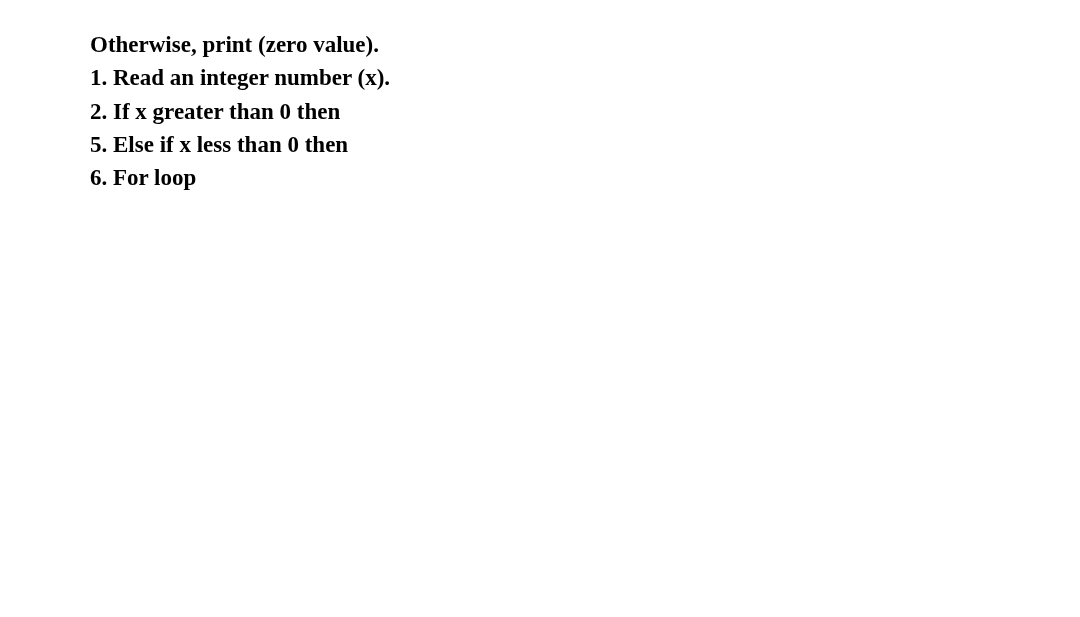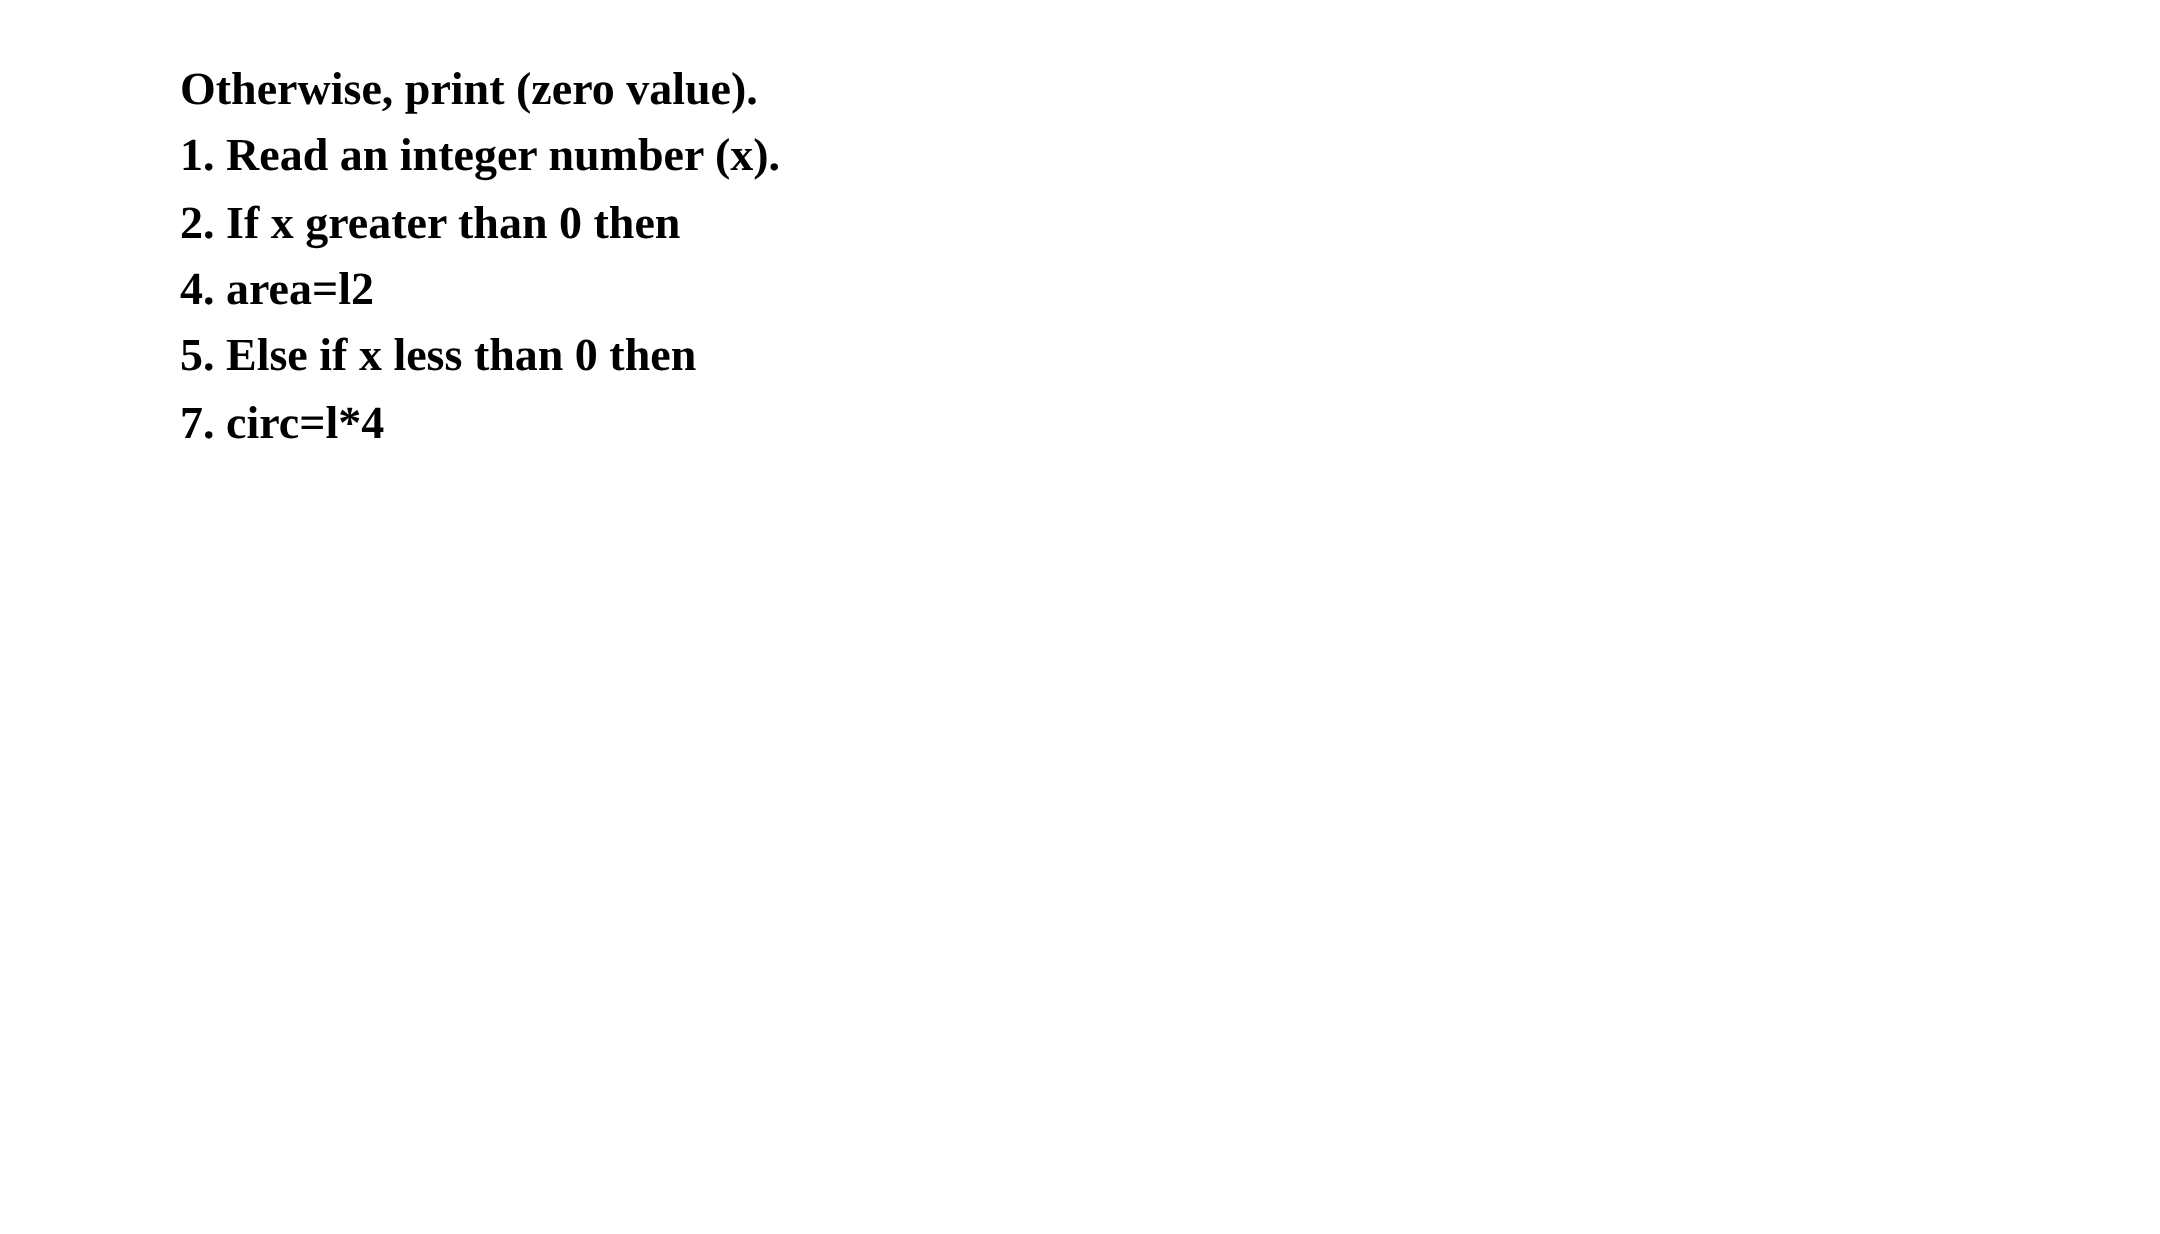--- a/index.html
+++ b/index.html
@@ -25,16 +25,15 @@
       display: block;
     }
   </style>
 </head>
 <body>
 
 <div class="content">
   <span class="line">Otherwise, print (zero value).</span>
   <span class="line">1. Read an integer number (x).</span>
   <span class="line">2. If x greater than 0 then</span>
-  <span class="line">4. area=l2</span>
   <span class="line">5. Else if x less than 0 then</span>
-  <span class="line">7. circ=l*4</span>
+  <span class="line">6. For loop</span>
 </div>
 
 </body></html>

